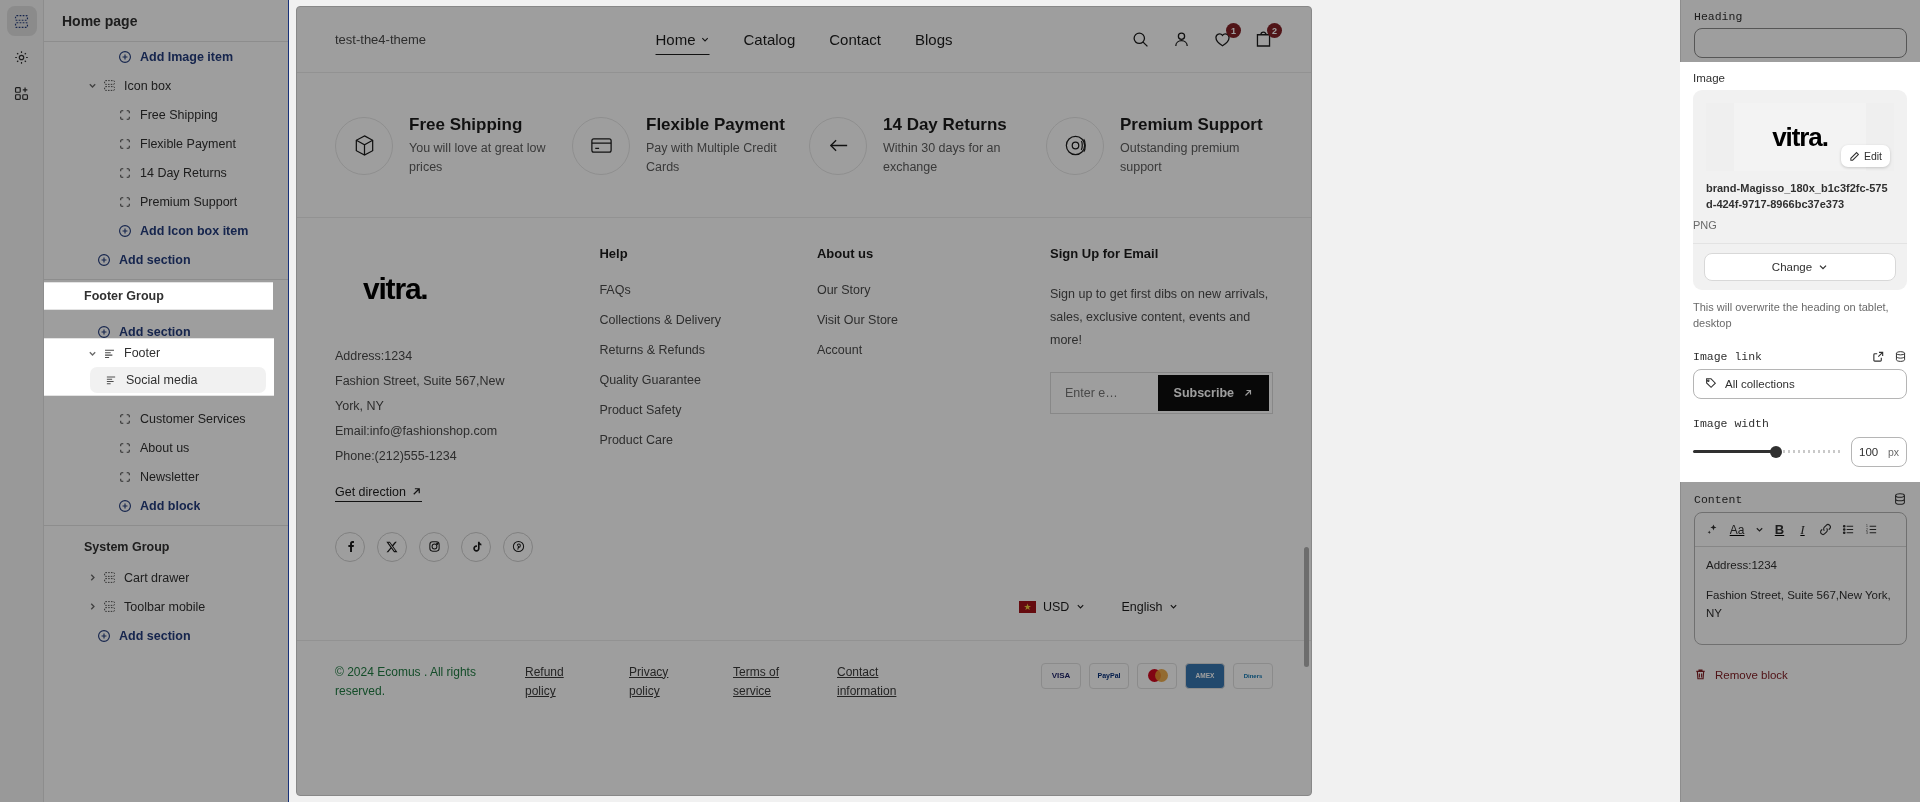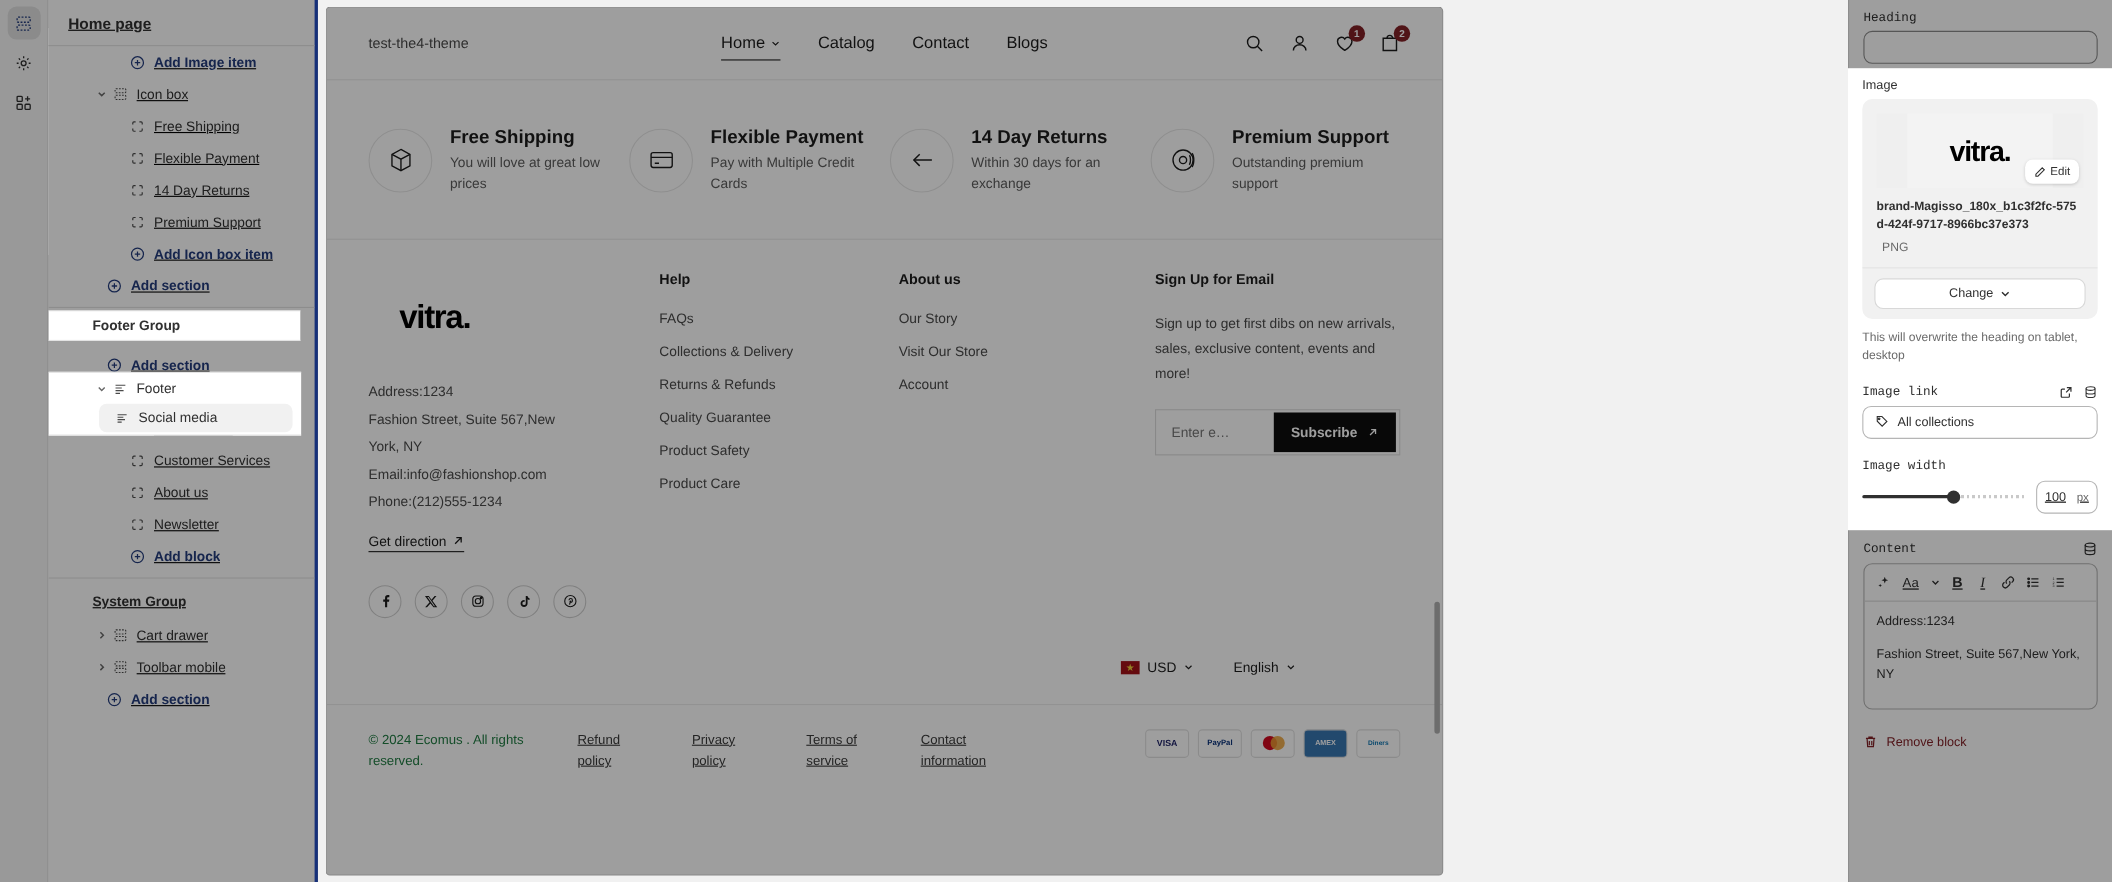--- a/index.html
+++ b/index.html
@@ -23,22 +23,22 @@
   .rail-btn {
     width: 30px; height: 30px; border-radius: 8px;
     display: flex; align-items: center; justify-content: center;
     color: #303030; cursor: pointer;
   }
   .rail-btn.active { background: #e0e0e0; color: #1f3c88; }
 
   
   .sidebar {
     position: absolute; left: 44px; top: 0; width: 245px; height: 802px;
-    background: #ffffff; border-right: 3px solid #1d4ed8;
-    display: flex; flex-direction: column; text-decoration: underline;
+    background: #ffffff; border-right: 1px solid #1d4ed8;
+    display: flex; flex-direction: column;
   }
   .sidebar-head {
     height: 42px; display: flex; align-items: center; padding: 0 18px;
     font-size: 14px; font-weight: 700; color: #303030;
     border-bottom: 1px solid #e3e3e3; flex: 0 0 auto;
   }
   .tree { flex: 1; overflow: hidden; padding: 0 0 4px 0; }
   .row {
     display: flex; align-items: center; height: 29px;
     font-size: 12.5px; color: #303030; cursor: pointer; position: relative;
@@ -165,35 +165,35 @@
     display: flex; align-items: center; justify-content: center;
   }
   .img-thumb .inner { background: #f3f3f3; width: 132px; height: 68px; display:flex; align-items:center; justify-content:center; }
   .thumb-logo { font-size: 26px; font-weight: 800; letter-spacing: -1.1px; color: #000; }
   .edit-chip {
     position: absolute; right: 4px; bottom: 4px; background: #fff; border-radius: 7px;
     height: 22px; padding: 0 8px; display: flex; align-items: center; gap: 4px;
     font-size: 10.5px; color: #303030; box-shadow: 0 1px 3px rgba(0,0,0,.18); cursor: pointer;
   }
   .img-name { font-size: 11px; font-weight: 700; color: #303030; padding: 10px 13px 0; line-height: 1.45; word-break: break-all; }
-  .img-type { font-size: 11px; color: #6a6a6a; padding: 6px 0 12px; margin-left: 18px; }
+  .img-type { font-size: 11px; color: #6a6a6a; padding: 6px 0 12px; }
   .change-wrap { border-top: 1px solid #e3e3e3; padding: 9px 11px; }
   .change-btn {
     width: 100%; height: 28px; background: #fff; border: 1px solid #d8d8d8; border-radius: 8px;
     font-size: 11.5px; color: #303030; display: flex; align-items: center; justify-content: center;
     gap: 6px; cursor: pointer; font-family: "Liberation Sans", sans-serif; font-weight: 400;
   }
   .helper { font-size: 11px; color: #6a6a6a; line-height: 1.5; margin-top: 9px; }
   .rp-row { display: flex; align-items: center; justify-content: space-between; margin-bottom: 6px; }
   .rp-row-icons { display: flex; gap: 9px; color: #303030; }
   .picker {
     width: 100%; height: 30px; border: 1px solid #b5b5b5; border-radius: 8px; background: #fff;
     display: flex; align-items: center; gap: 8px; padding: 0 10px; font-size: 11.5px; color: #303030; cursor: pointer;
   }
-  .slider-row { display: flex; align-items: center; gap: 10px; margin-top: 7px; text-decoration: underline; }
+  .slider-row { display: flex; align-items: center; gap: 10px; margin-top: 7px; }
   .track { flex: 1; height: 4px; position: relative; display: flex; align-items: center; }
   .track .filled { height: 3px; background: #303030; border-radius: 2px; width: 54%; }
   .track .dotted {
     flex: 1; height: 3px; border-radius: 2px;
     background: repeating-linear-gradient(to right,#c9c9c9 0 2px,transparent 2px 5px);
   }
   .knob { position: absolute; left: 52%; width: 12px; height: 12px; border-radius: 50%; background: #303030; cursor: pointer; }
   .numbox {
     width: 56px; height: 30px; border: 1px solid #b5b5b5; border-radius: 8px; background: #fff;
     display: flex; align-items: center; justify-content: space-between; padding: 0 7px;

